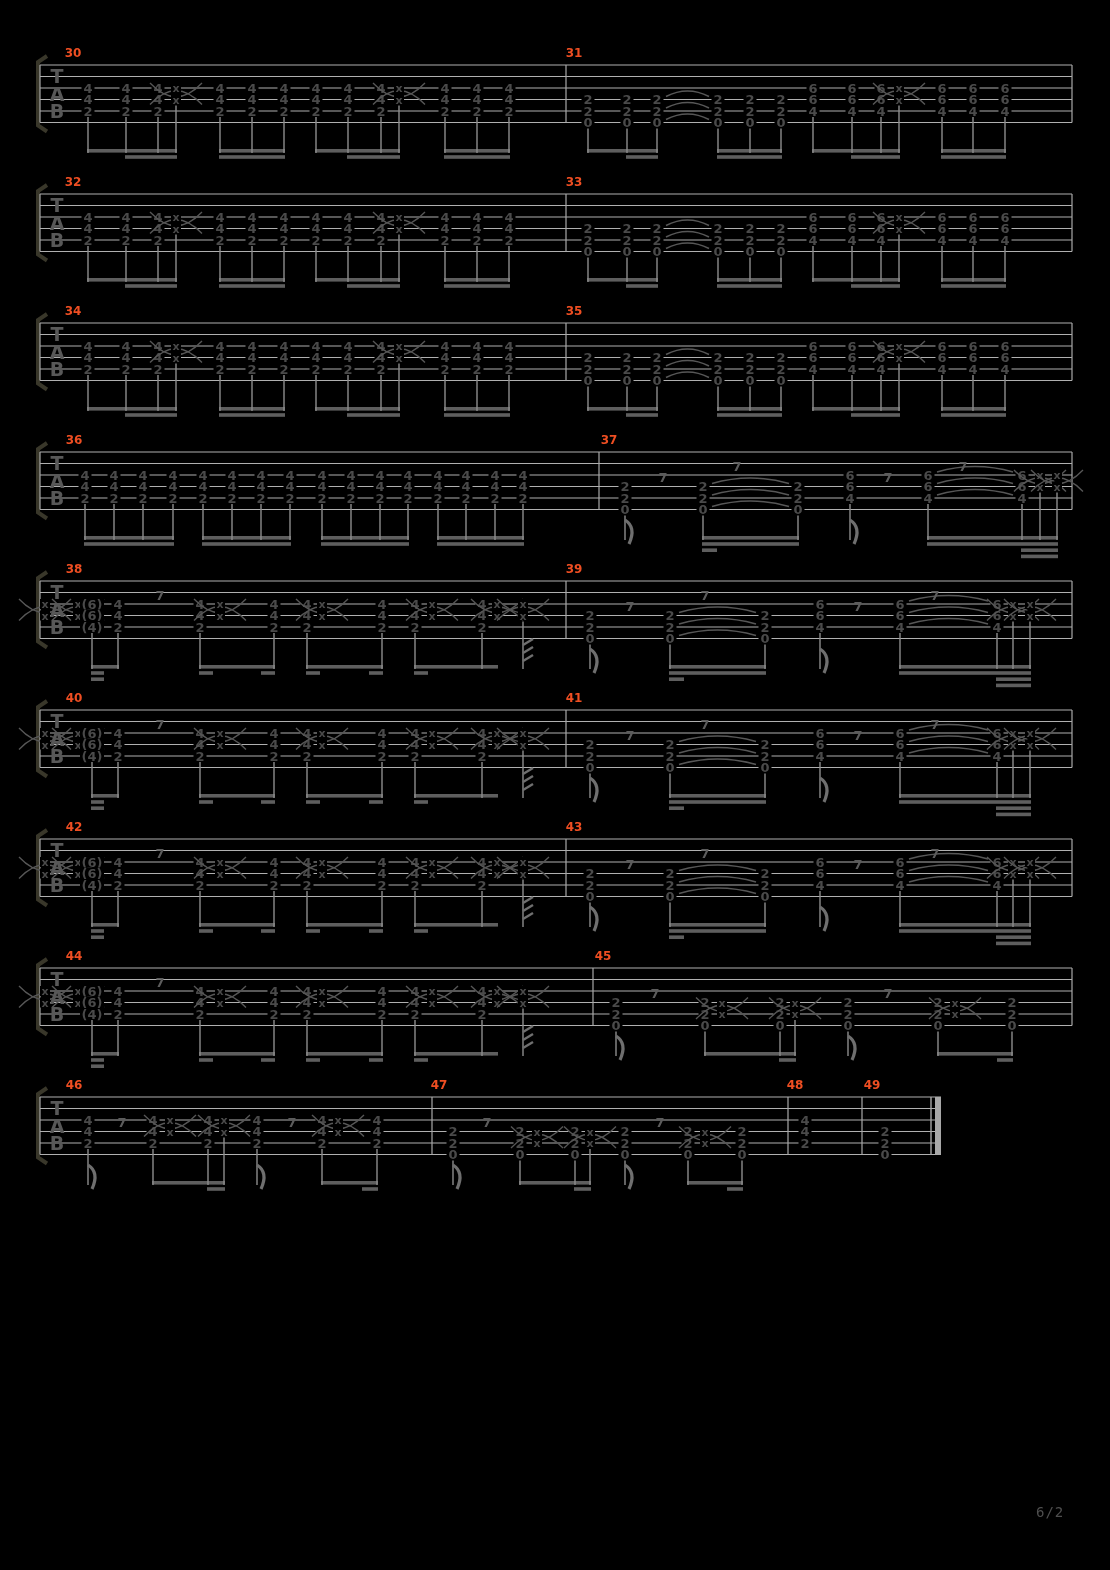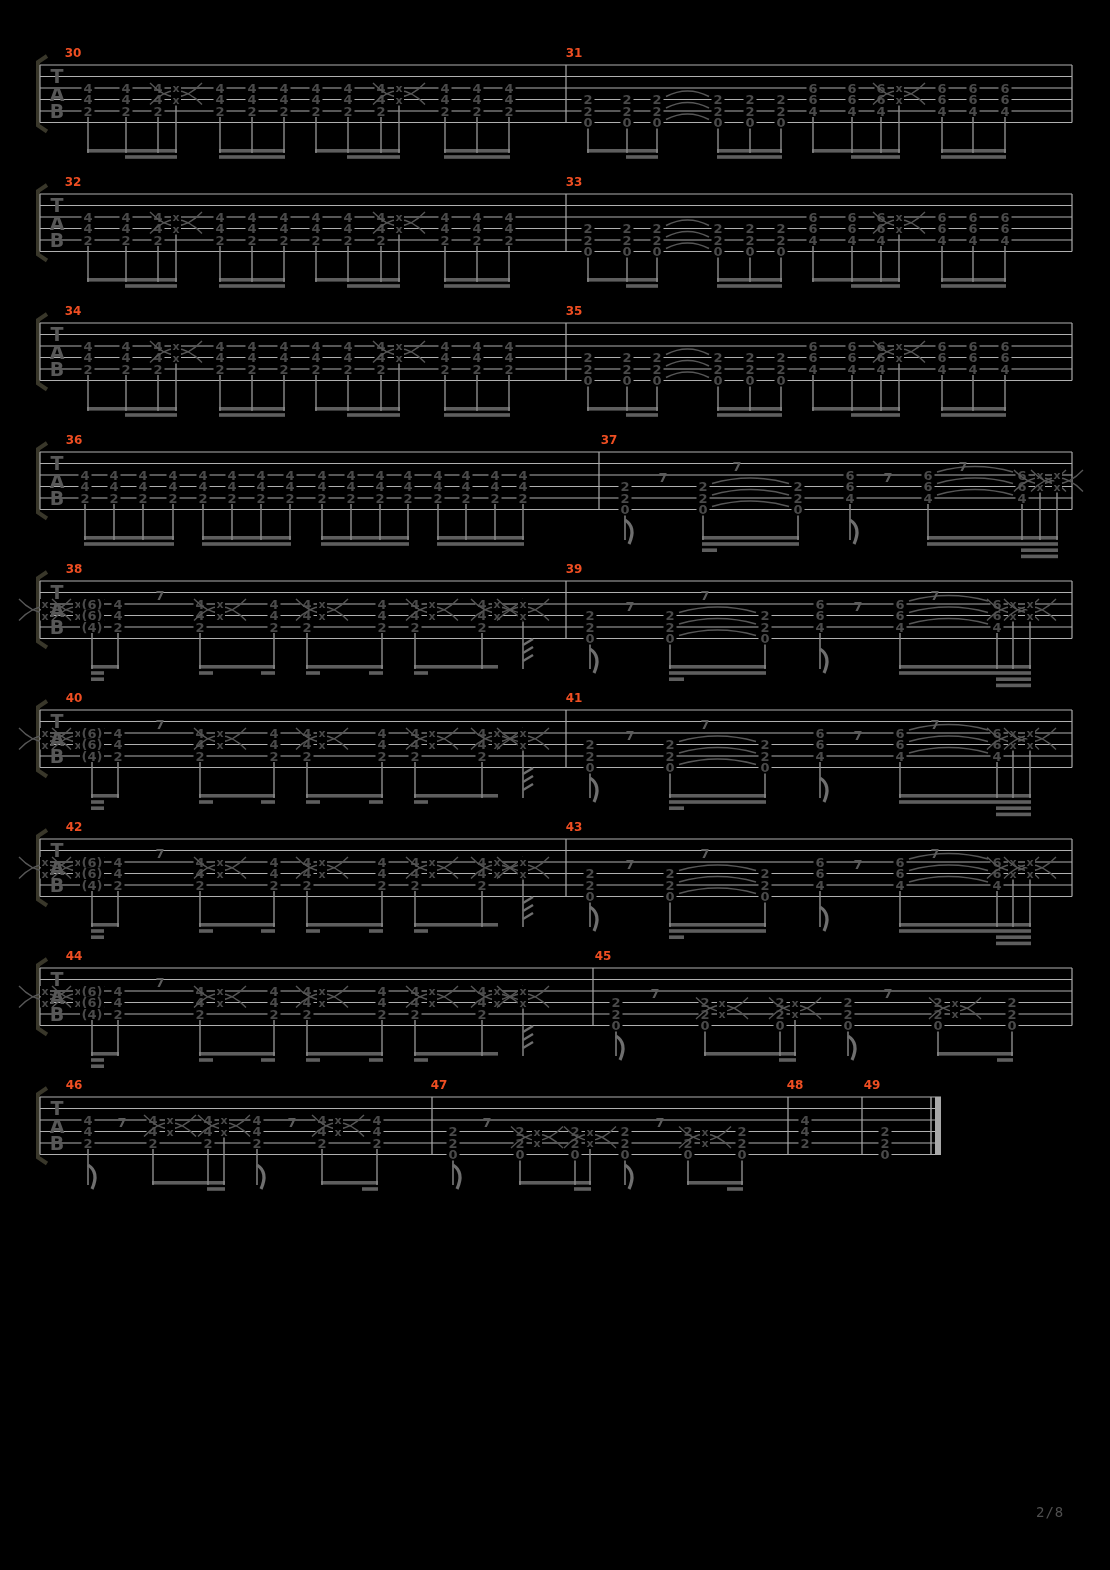--- a/index.html
+++ b/index.html
@@ -1885,14 +1885,14 @@
         <line x1="862" y1="1097" x2="862" y2="1154.5" stroke-width="1.2" stroke="#a8a8a8"></line>
         <text x="872" y="1089" font-size="12" fill="#ee4e22" text-anchor="middle" font-family="&quot;DejaVu Sans&quot;, sans-serif" font-weight="bold">49</text>
         <rect x="878.5" y="1125.5" width="13" height="11.5" fill="#000"></rect>
         <text x="885" y="1136" font-size="13" fill="#4a4a4a" text-anchor="middle" font-family="&quot;DejaVu Sans&quot;, sans-serif" font-weight="bold">2</text>
         <rect x="878.5" y="1137" width="13" height="11.5" fill="#000"></rect>
         <text x="885" y="1147.5" font-size="13" fill="#4a4a4a" text-anchor="middle" font-family="&quot;DejaVu Sans&quot;, sans-serif" font-weight="bold">2</text>
         <rect x="878.5" y="1148.5" width="13" height="11.5" fill="#000"></rect>
         <text x="885" y="1159" font-size="13" fill="#4a4a4a" text-anchor="middle" font-family="&quot;DejaVu Sans&quot;, sans-serif" font-weight="bold">0</text>
       </g>
     </svg>
-  <div class="page-num" style="color: rgb(79, 79, 79);">2/8</div>
+  <div class="page-num" style="color: rgb(79, 79, 79);">6/2</div>
 </div>
 
 </body></html>

